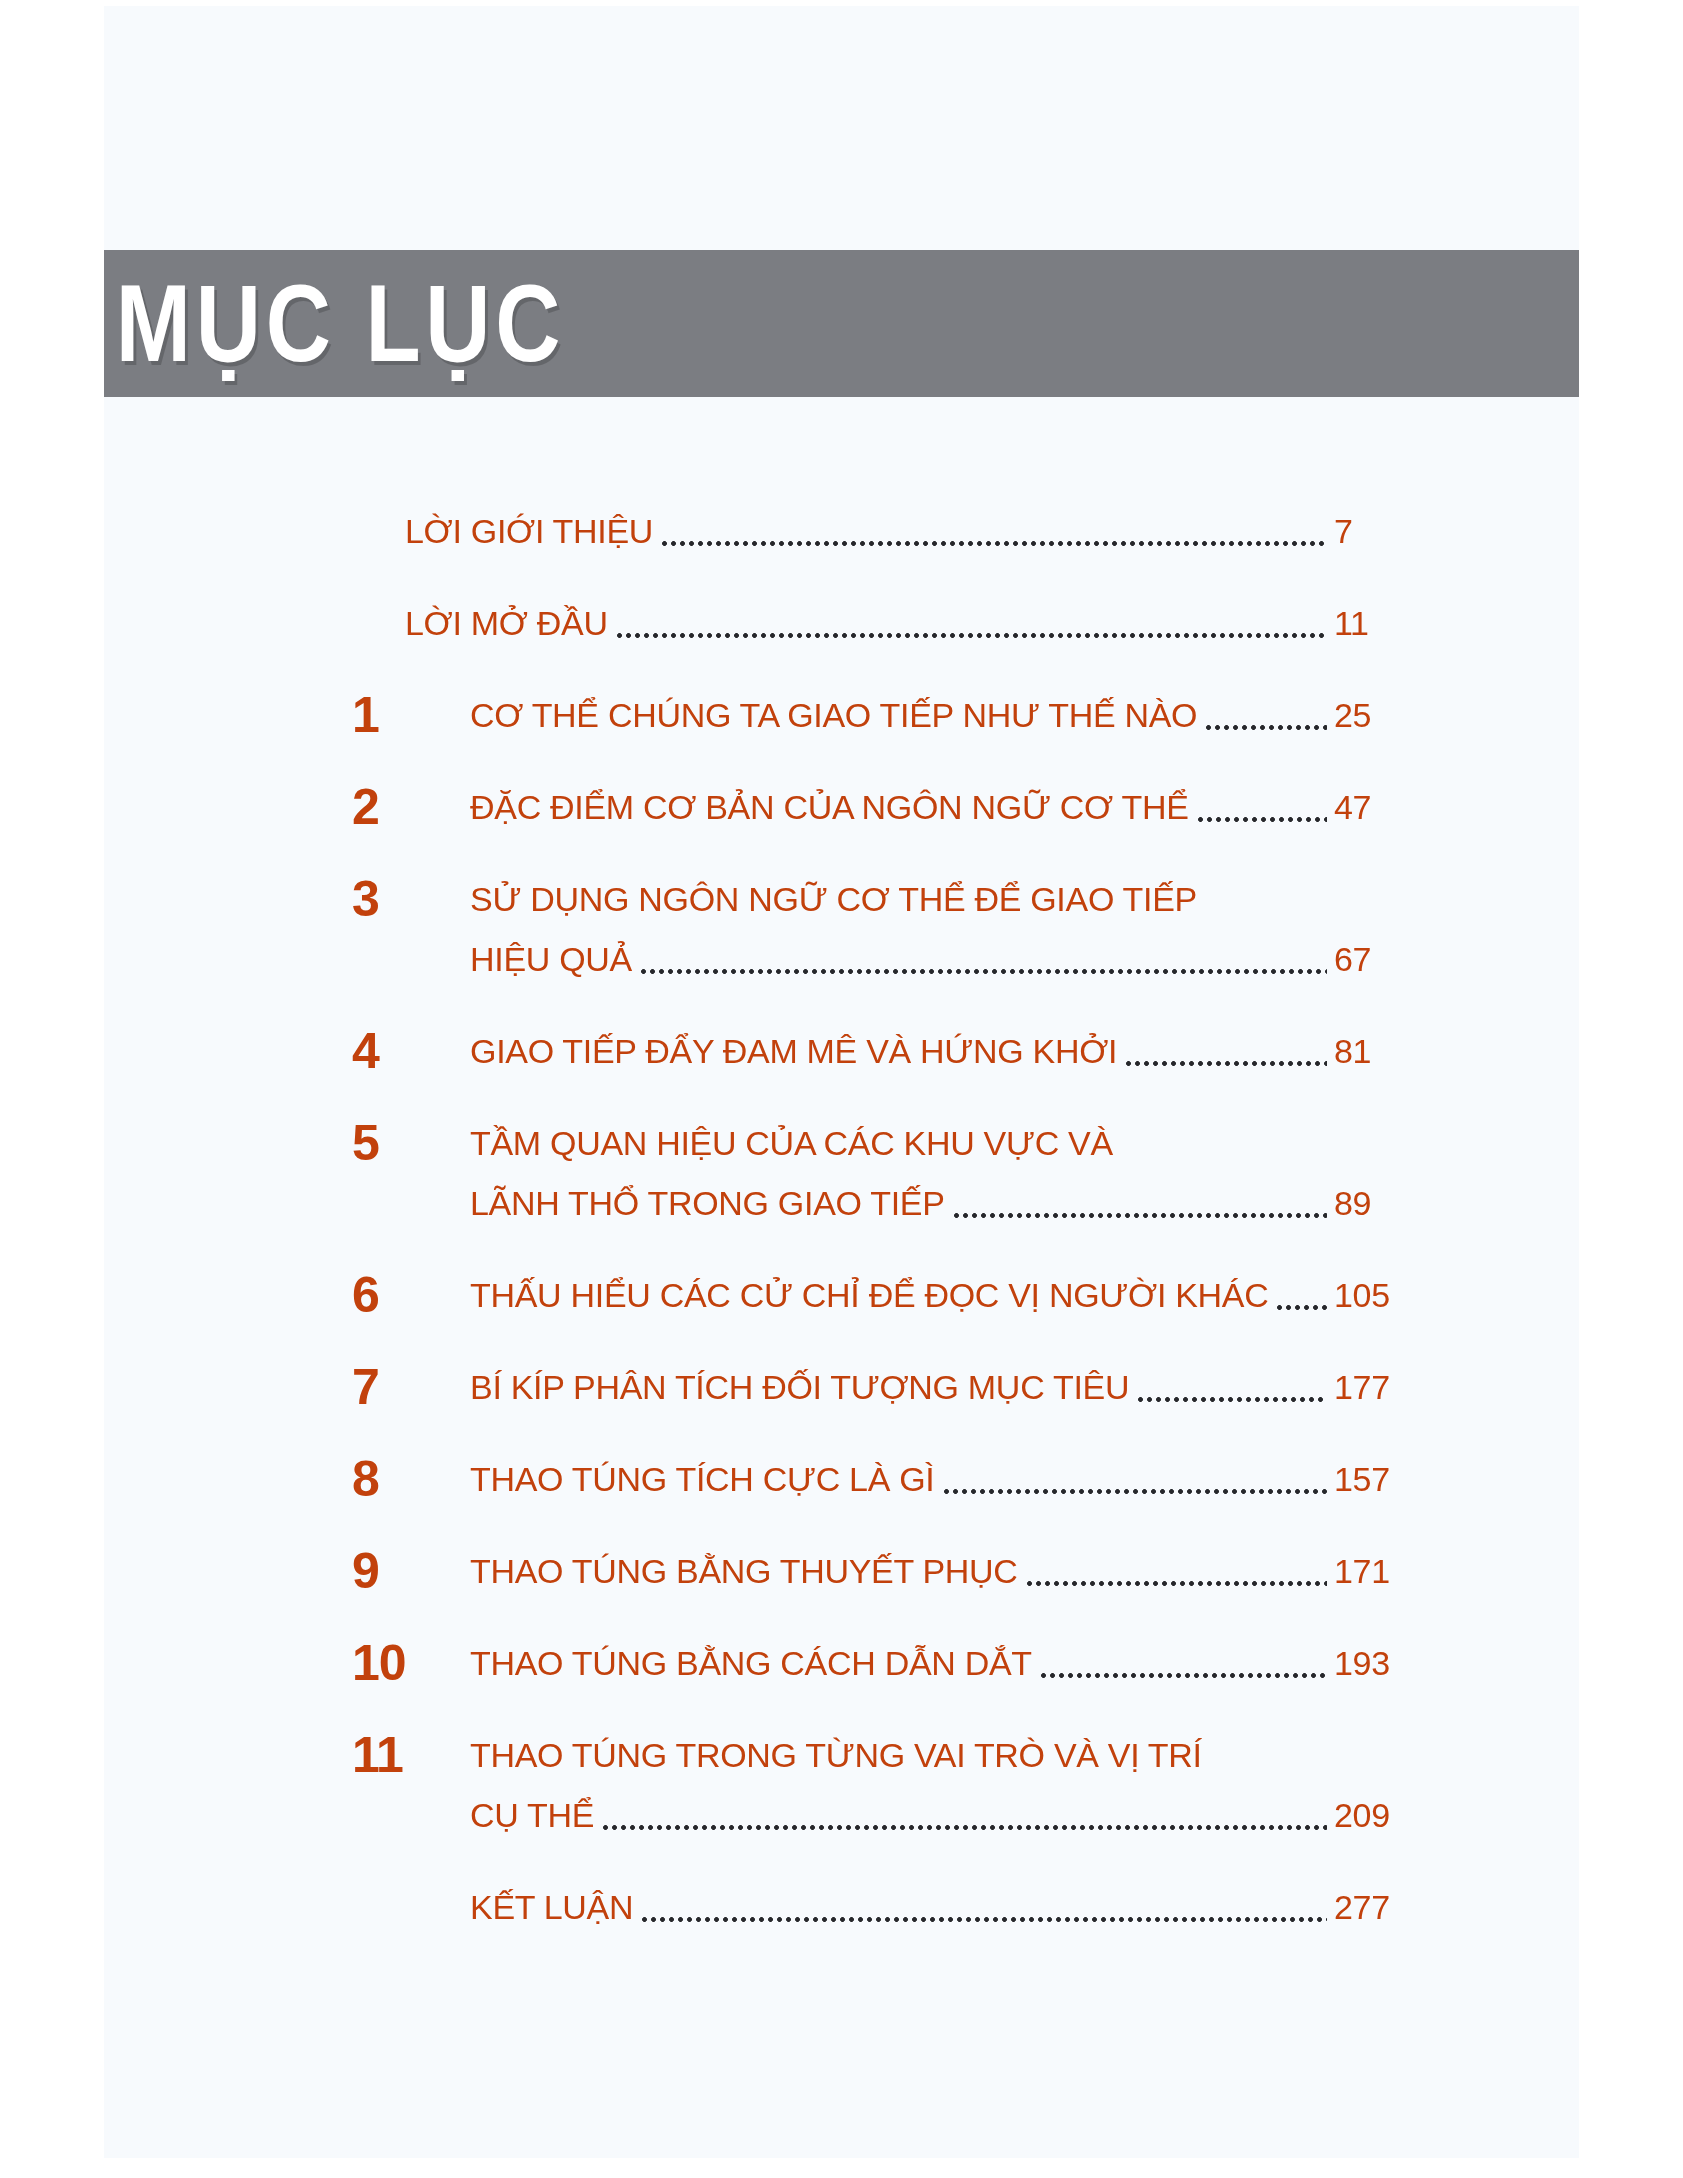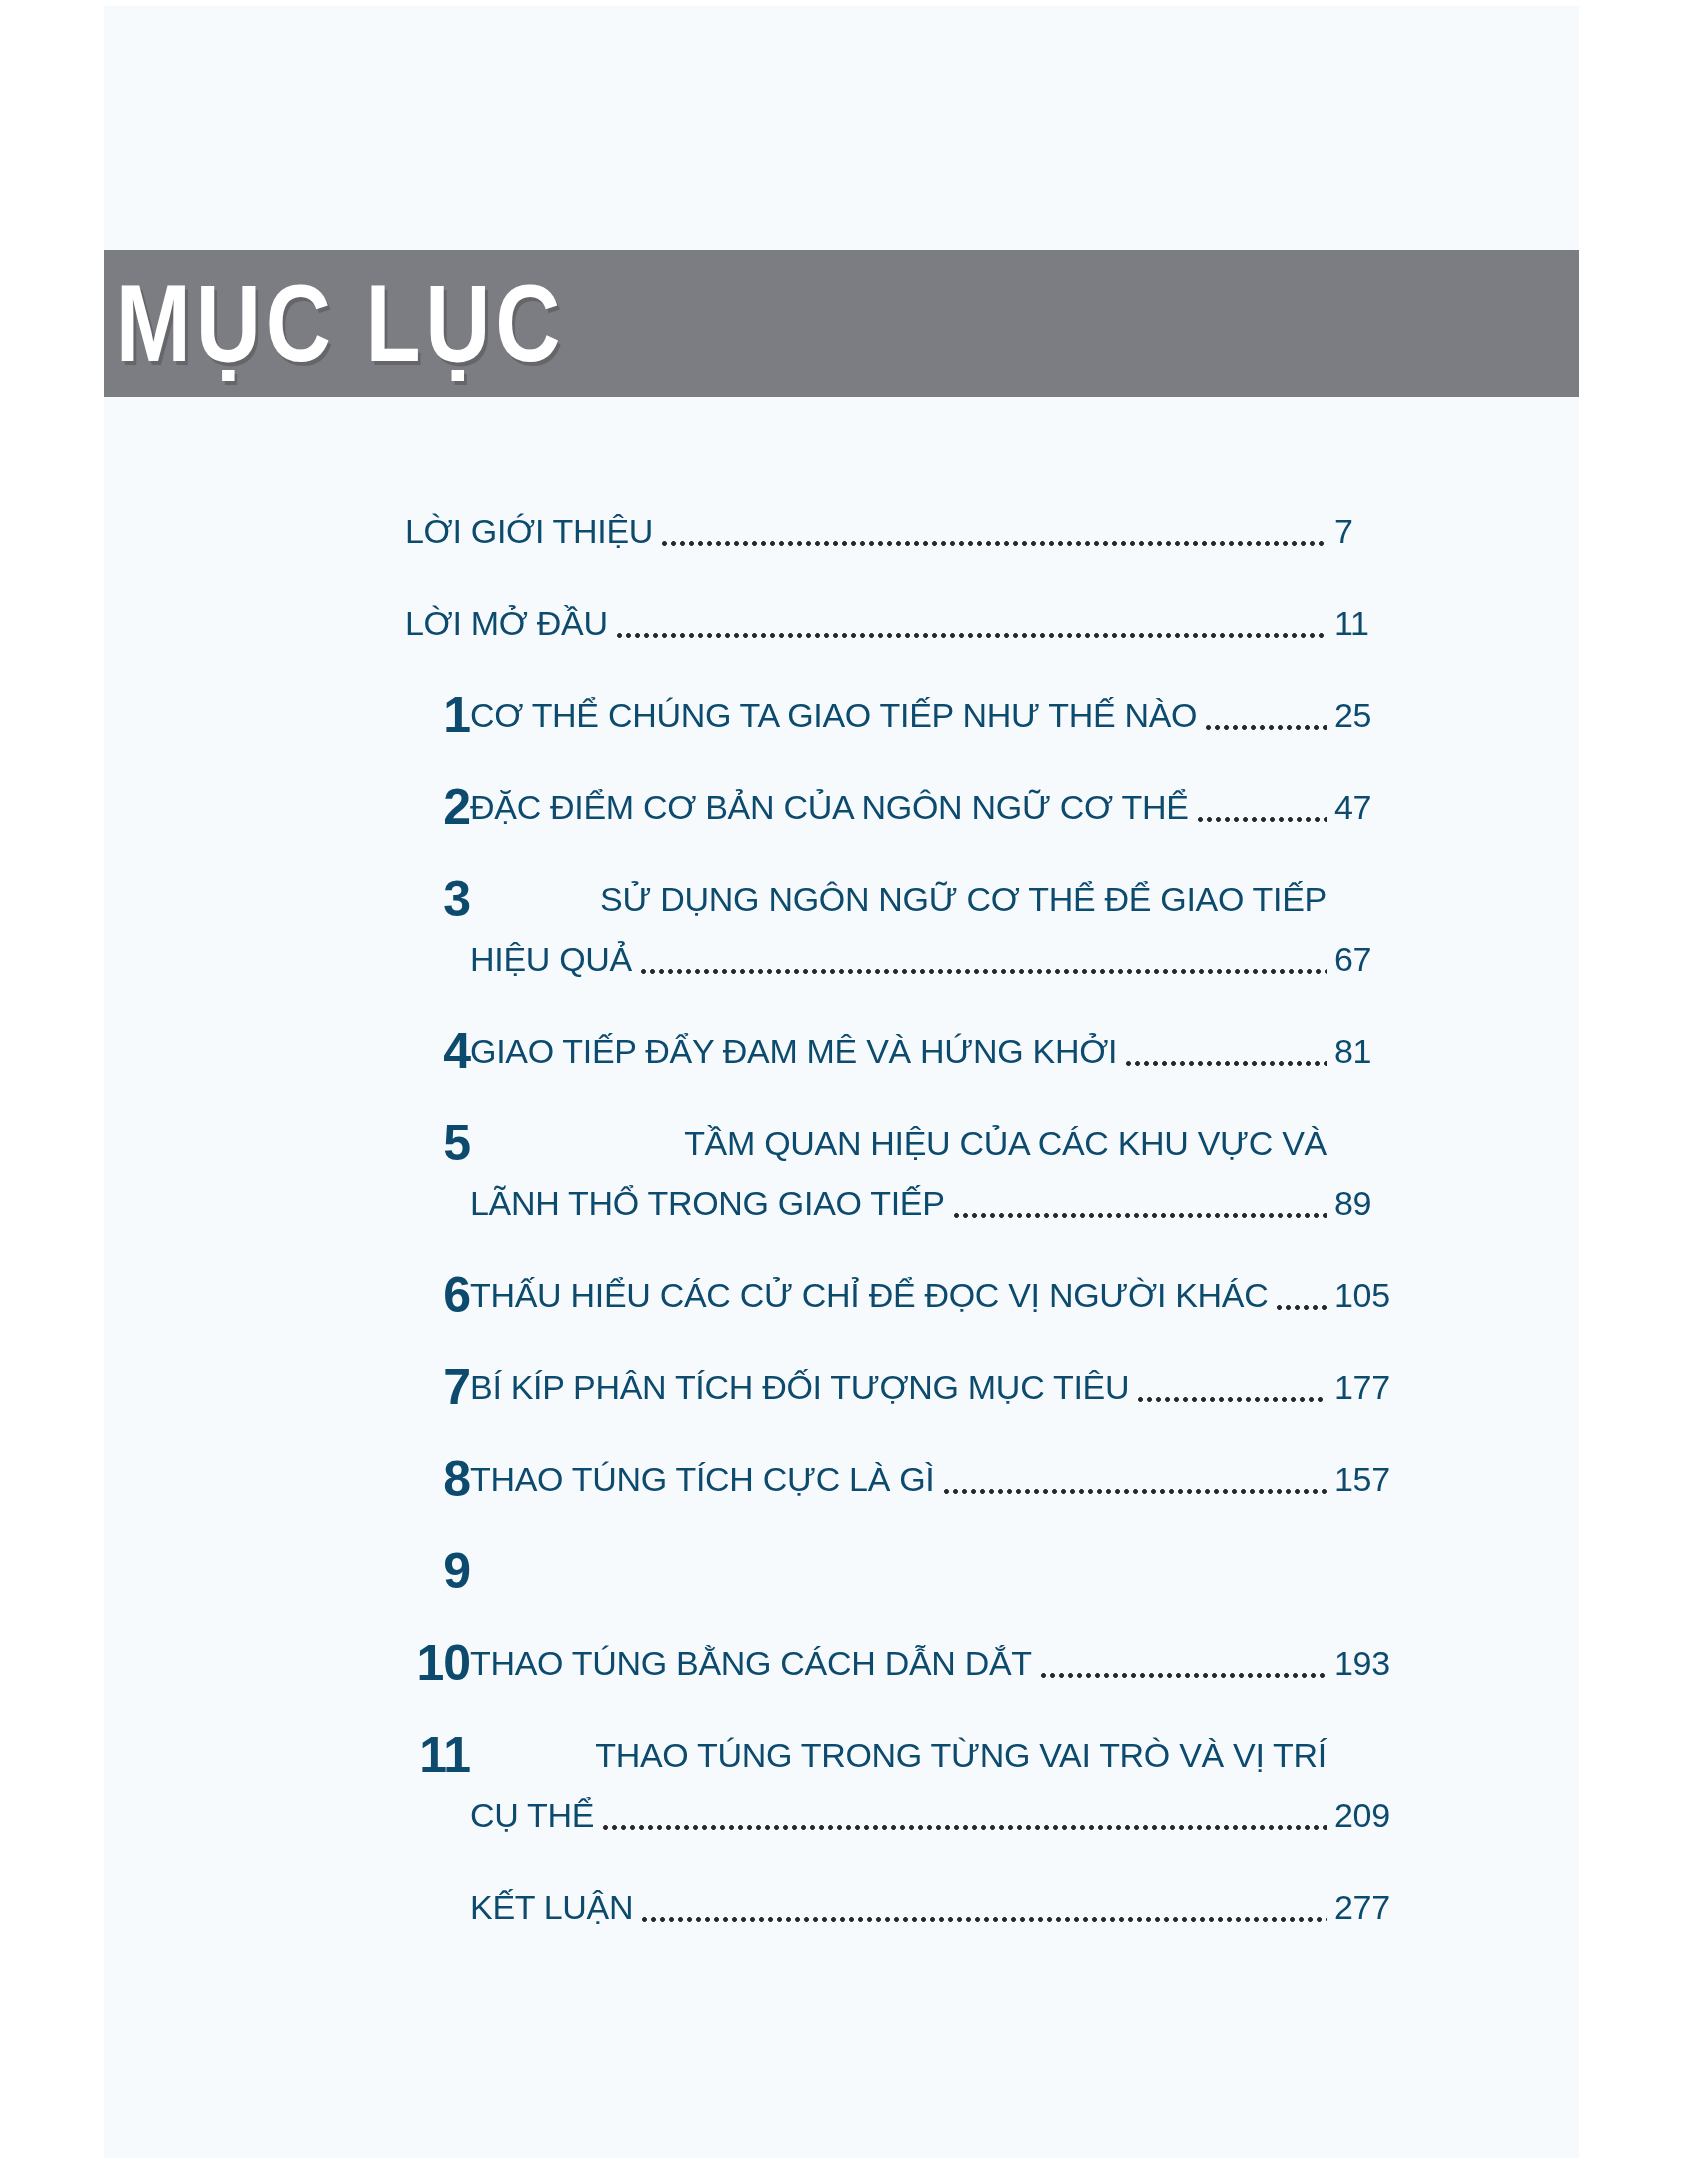--- a/index.html
+++ b/index.html
@@ -86,21 +86,21 @@
     padding-left: 7px;
   }
 </style>
 </head>
 <body>
 
 <div class="page" style="background: rgb(247, 250, 253);">
   <div class="banner" style="background: rgb(123, 125, 130);">
     <h1 style="color: rgb(255, 255, 255);">MỤC LỤC</h1>
   </div>
-  <div class="toc" style="color: #0c4a6e; text-align: right;">
+  <div class="toc" style="color: #c2410c;">
       <div class="entry e-front">
         <div class="body">
           <div class="row">
             <span class="title">LỜI GIỚI THIỆU</span>
             <span class="leader"></span>
             <span class="pagenum">7</span>
           </div>
         </div>
       </div>
       <div class="entry e-front">
@@ -189,20 +189,27 @@
         <div class="body">
           <div class="row">
             <span class="title">THAO TÚNG TÍCH CỰC LÀ GÌ</span>
             <span class="leader"></span>
             <span class="pagenum">157</span>
           </div>
         </div>
       </div>
       <div class="entry">
         <div class="num">9</div>
+        <div class="body">
+          <div class="row">
+            <span class="title">THAO TÚNG BẰNG THUYẾT PHỤC</span>
+            <span class="leader"></span>
+            <span class="pagenum">171</span>
+          </div>
+        </div>
       </div>
       <div class="entry">
         <div class="num">10</div>
         <div class="body">
           <div class="row">
             <span class="title">THAO TÚNG BẰNG CÁCH DẪN DẮT</span>
             <span class="leader"></span>
             <span class="pagenum">193</span>
           </div>
         </div>

